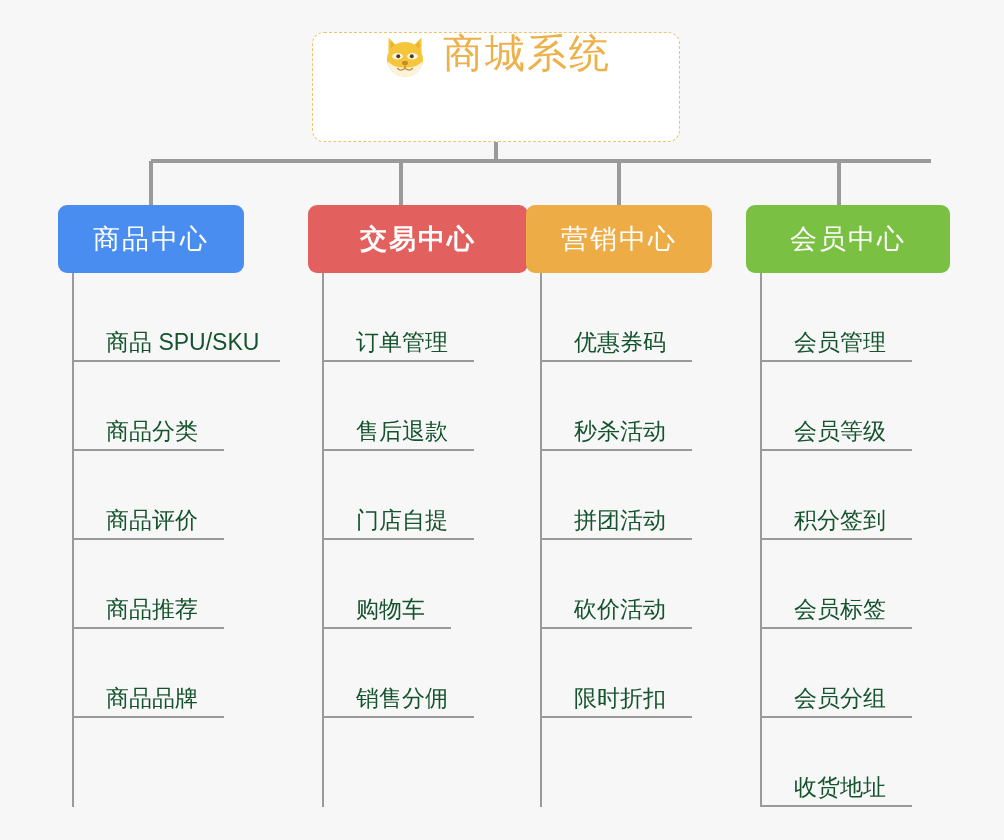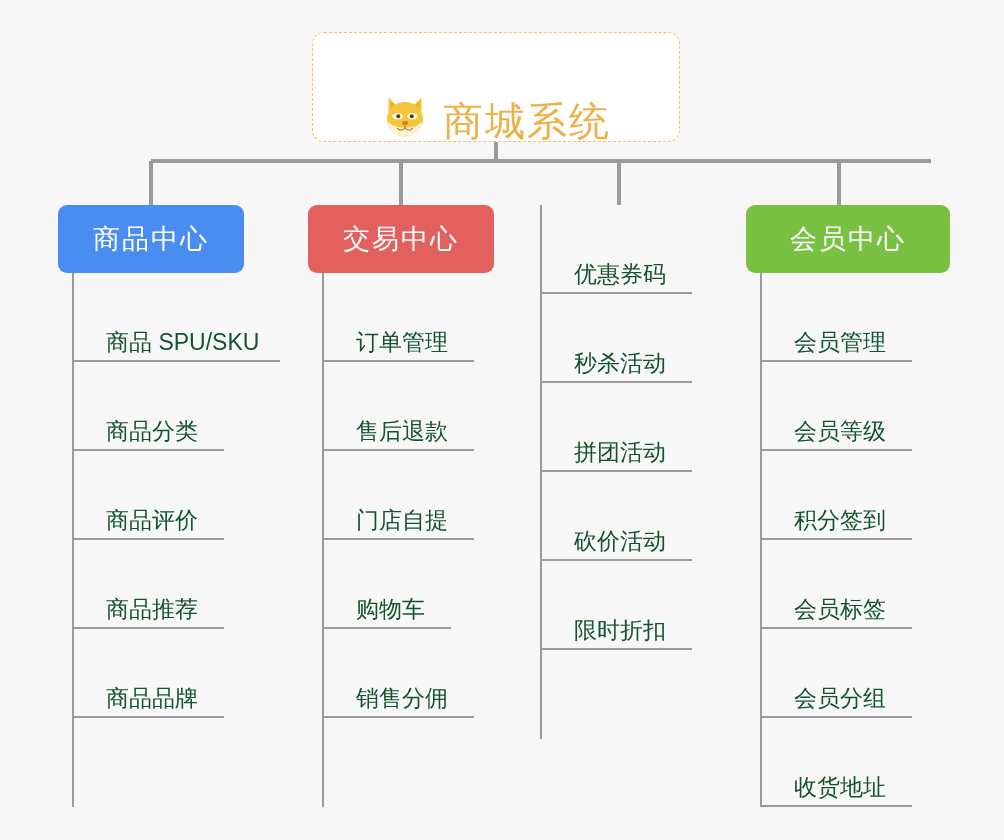--- a/index.html
+++ b/index.html
@@ -27,21 +27,21 @@
   .root-node {
     position: absolute;
     left: 312px;
     top: 32px;
     width: 368px;
     height: 110px;
     background: #ffffff;
     border: 1.5px dashed #f0c06a;
     border-radius: 12px;
     display: flex;
-    align-items: flex-end;
+    align-items: flex-start;
     justify-content: center;
     gap: 14px;
   }
   .root-icon {
     width: 48px;
     height: 48px;
     flex: 0 0 auto;
     display: block;
   }
   .root-title {
@@ -114,21 +114,21 @@
     line-height: 1.1;
   }
 
   
   .branch.col0 { left: 58px; }
   .branch.col1 { left: 308px; }
   .branch.col2 { left: 526px; }
   .branch.col3 { left: 746px; }
 
   .branch.col0 .branch-header { width: 186px; background: #4a8df0; }
-  .branch.col1 .branch-header { width: 186px; background: #e2615e; }
+  .branch.col1 .branch-header { width: 220px; background: #e2615e; font-weight: bold; }
   .branch.col2 .branch-header { width: 186px; background: #eeac46; }
   .branch.col3 .branch-header { width: 204px; background: #7ac143; }
 </style>
 </head>
 <body>
 
 <div id="mindmap">
 
   <svg class="trunk-svg" viewBox="0 0 1004 840" xmlns="http://www.w3.org/2000/svg">
     <g stroke="#9a9a9a" stroke-width="4" fill="none" shape-rendering="crispEdges">
@@ -217,20 +217,23 @@
         <div class="leaf-label">购物车</div>
       </div>
       <div class="leaf">
         <div class="leaf-rule" style="width:152px;"></div>
         <div class="leaf-label">销售分佣</div>
       </div>
     </div>
   </div>
 
   <div class="branch col2">
+    <div class="branch-header">
+      <span>营销中心</span>
+    </div>
     <div class="branch-body">
       <div class="spine" style="height:534px;"></div>
       <div class="leaf">
         <div class="leaf-rule" style="width:152px;"></div>
         <div class="leaf-label">优惠券码</div>
       </div>
       <div class="leaf">
         <div class="leaf-rule" style="width:152px;"></div>
         <div class="leaf-label">秒杀活动</div>
       </div>

